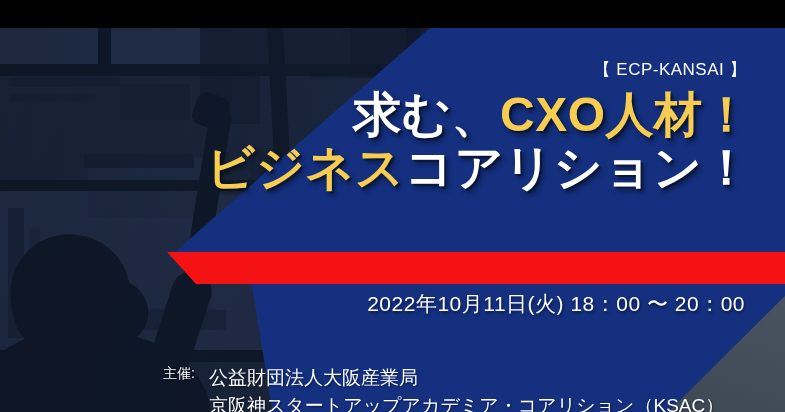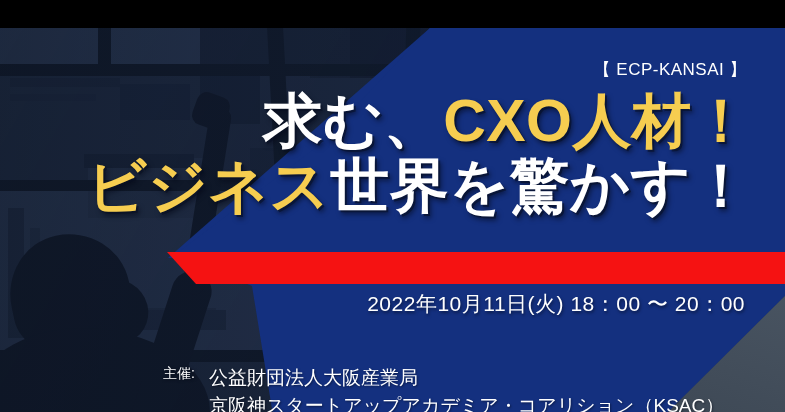--- a/index.html
+++ b/index.html
@@ -80,21 +80,21 @@
   .kicker{
     position:absolute; right:38px; top:30px;
     color:#ffffff; font-size:17px; letter-spacing:.5px;
     font-weight:400;
   }
 
   .headline{
     position:absolute; right:34px; top:62px;
     text-align:right; line-height:1.06;
     font-weight:700;
-    font-size:59px;
+    font-size:48px;
     letter-spacing:.5px;
     white-space:nowrap;
   }
   .headline .ln{ display:block; }
   .headline .ln2{ margin-top:2px; }
   .headline .ln3{ margin-top:2px; }
   .w{ color:#ffffff; text-shadow:
         2px 2px 0 rgba(8,14,34,.55),
         3px 4px 5px rgba(4,8,22,.55); }
   .y{ color:#f6cd50; text-shadow:
@@ -179,21 +179,21 @@
   <div class="navy-cut-right-tint"></div>
 
   <div class="redbar"></div>
 
   <div class="stage">
 
     <div class="kicker">【 ECP-KANSAI 】</div>
 
     <div class="headline">
       <span class="ln ln1"><span class="w">求む、</span><span class="y">CXO人材！</span></span>
-      <span class="ln ln3"><span class="y">ビジネス</span><span class="w">世界を驚かす！</span></span>
+      <span class="ln ln3"><span class="y">ビジネス</span><span class="w">コアリション！</span></span>
     </div>
 
     <div class="dateline">2022年10月11日(火) 18：00 〜 20：00</div>
 
     <div class="hostblock">
       <div class="hostlabel">主催:</div>
       <div class="hostnames">
         <span>公益財団法人大阪産業局</span>
         <span>京阪神スタートアップアカデミア・コアリション（KSAC）</span>
       </div>

